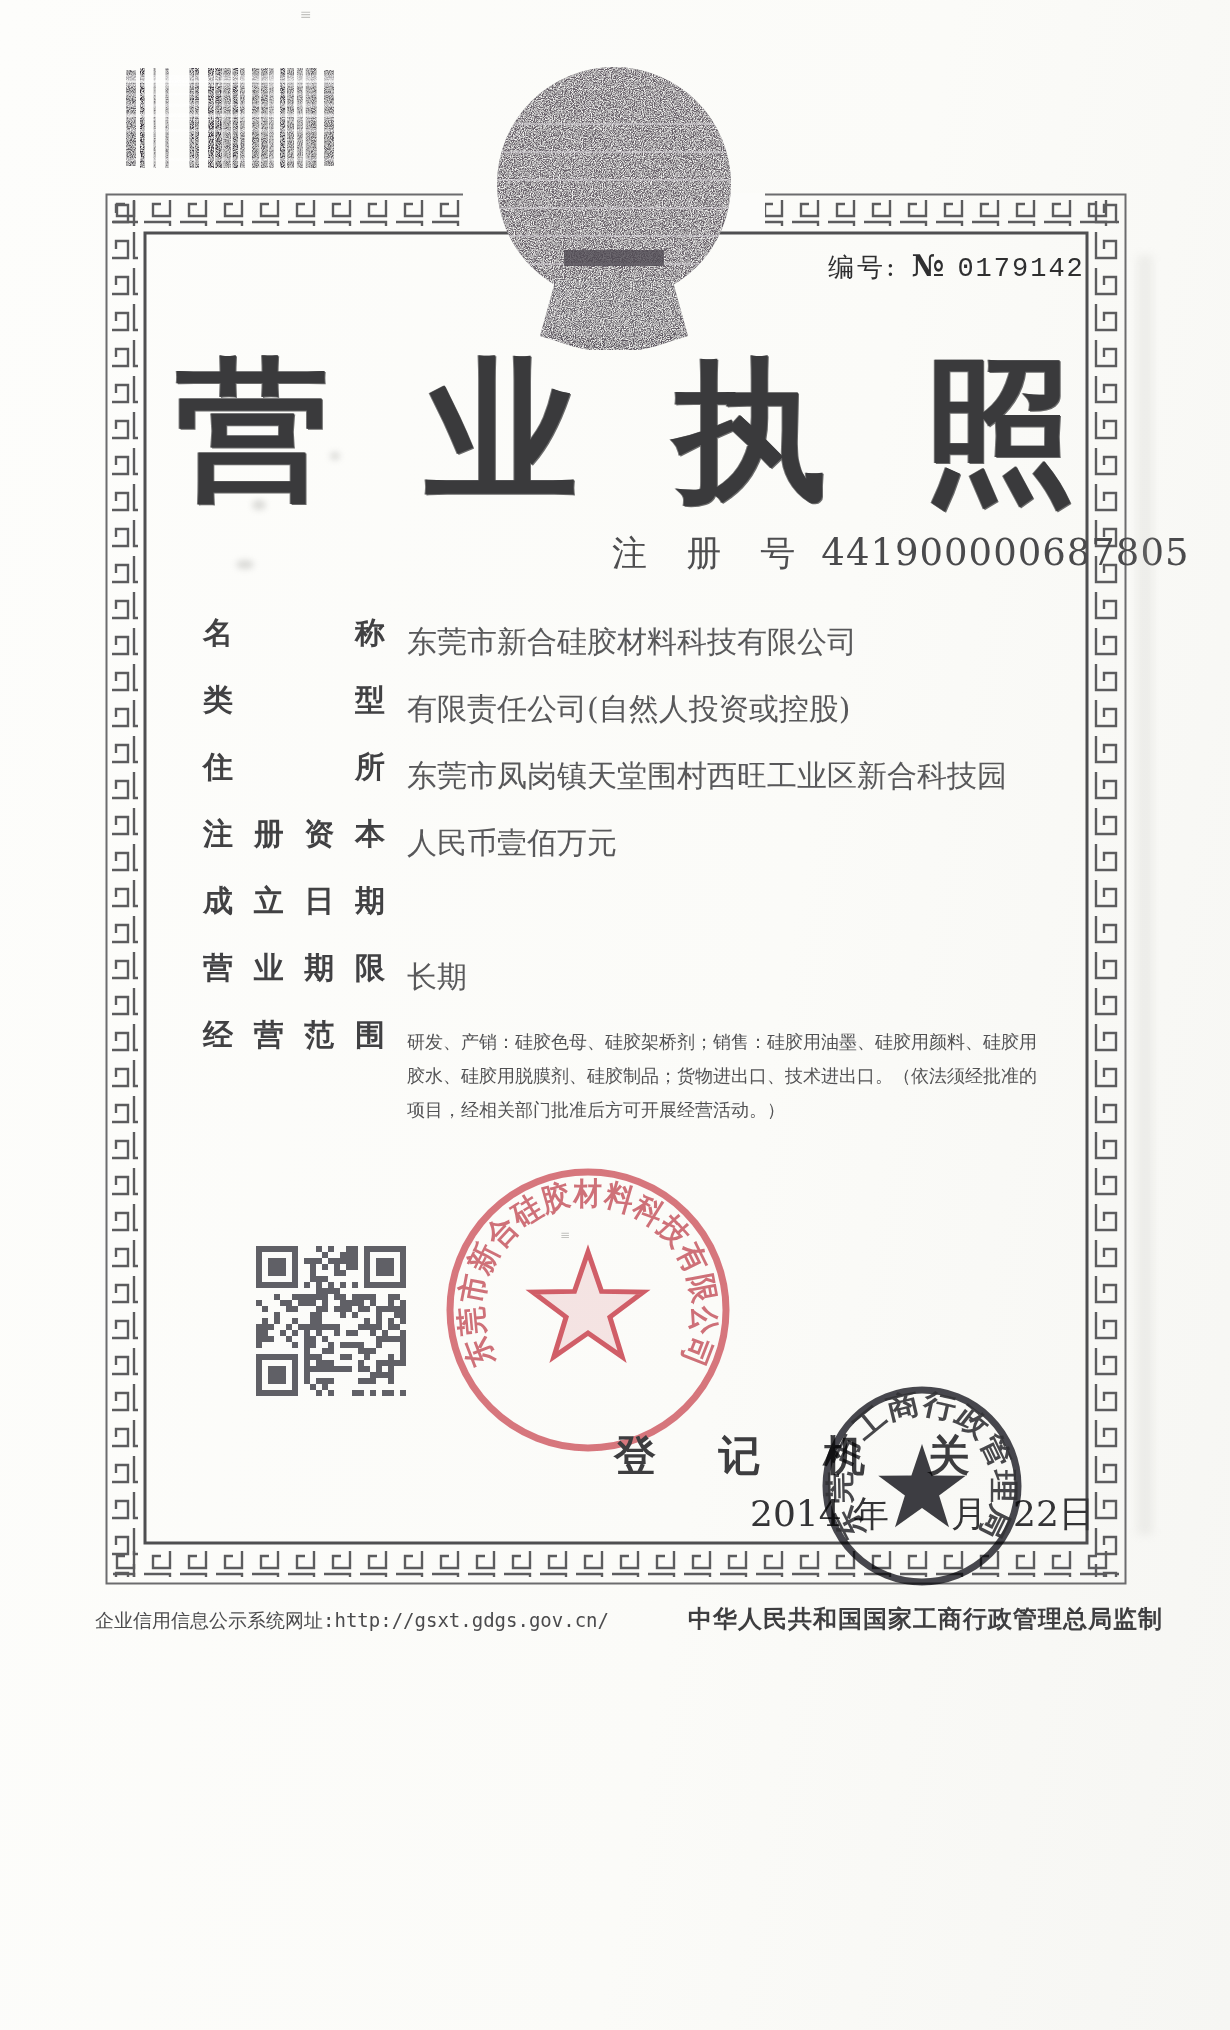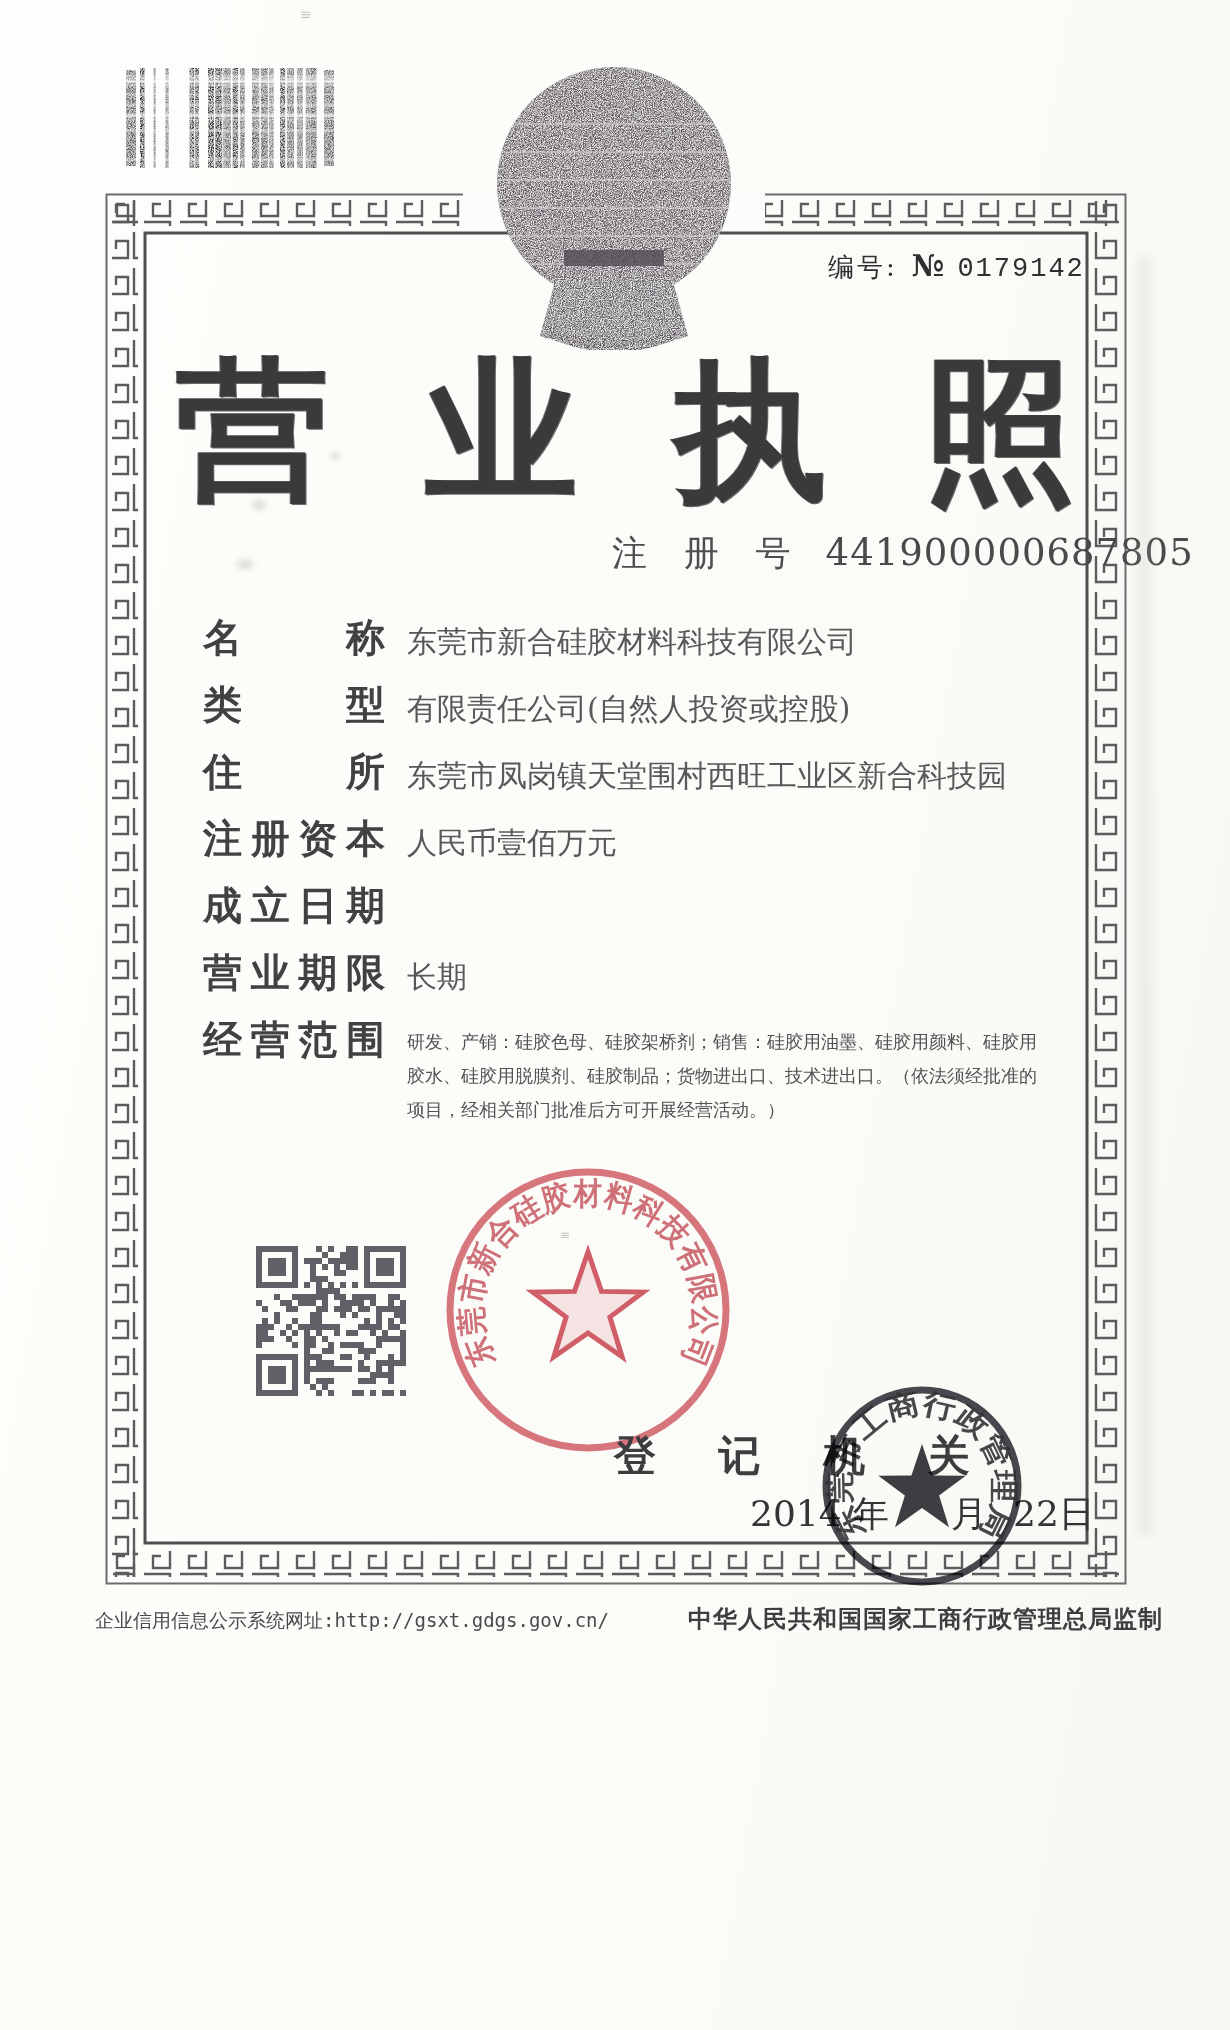--- a/index.html
+++ b/index.html
@@ -21,26 +21,26 @@
   #serial{left:828px;top:248px;font-size:26px;color:#2f2f30;letter-spacing:3px;white-space:nowrap;}
   #serial .no-sym{font-weight:bold;font-size:30px;margin:0 10px 0 14px;}
   #serial .digits{font-family:"Liberation Mono","DejaVu Sans Mono",monospace;font-size:27px;letter-spacing:2px;}
   
   #title{left:0;top:330px;width:1230px;text-align:center;font-size:152px;font-weight:800;
          letter-spacing:22px;padding-left:22px;color:#3a3a3c;
          font-family:"DejaVu Sans","Liberation Sans",sans-serif;
          text-shadow:1px 1px 0 #6b6b6b, -1px 0 0 #777;}
   
   #regno{left:612px;top:530px;white-space:nowrap;color:#4e4e50;}
-  #regno .lab{font-size:35px;letter-spacing:14px;font-family:Liberation Serif, serif;}
-  #regno .val{font-size:37px;margin-left:16px;letter-spacing:1px;color:#4a4a4c;}
+  #regno .lab{font-size:35px;letter-spacing:14px;}
+  #regno .val{font-size:37px;margin-left:7px;letter-spacing:1px;color:#4a4a4c;}
   
   #fields{left:203px;top:616px;width:840px;}
   .row{display:flex;align-items:flex-start;min-height:67px;}
-  .row .lab{width:182px;flex:0 0 182px;font-size:39px;font-weight:600;color:#414143;
+  .row .lab{width:182px;flex:0 0 182px;font-size:30px;font-weight:600;color:#414143;
             text-align:justify;text-align-last:justify;line-height:1.1;}
   .row .val{margin-left:22px;font-size:30px;color:#58585a;padding-top:9px;line-height:34px;}
   .row.scope .val{font-size:18px;line-height:34px;width:648px;color:#525254;padding-top:7px;}
   
   #qr{left:256px;top:1246px;}
   
   #company-seal{left:436px;top:1158px;mix-blend-mode:multiply;opacity:.85;}
   #authority-seal{left:816px;top:1380px;mix-blend-mode:multiply;opacity:.93;}
   
   #reg-authority{left:614px;top:1428px;font-size:42px;font-weight:600;letter-spacing:24px;color:#3d3d3f;white-space:nowrap;}

